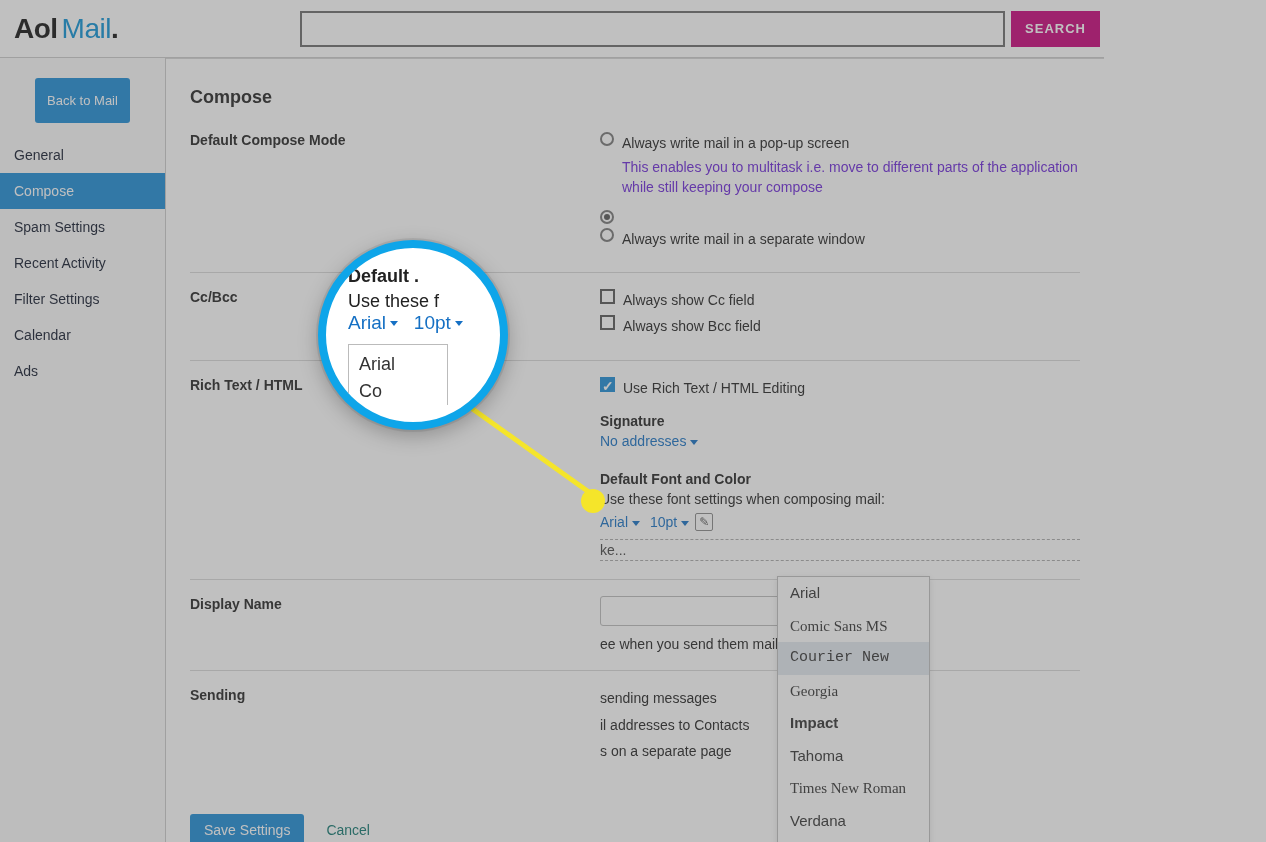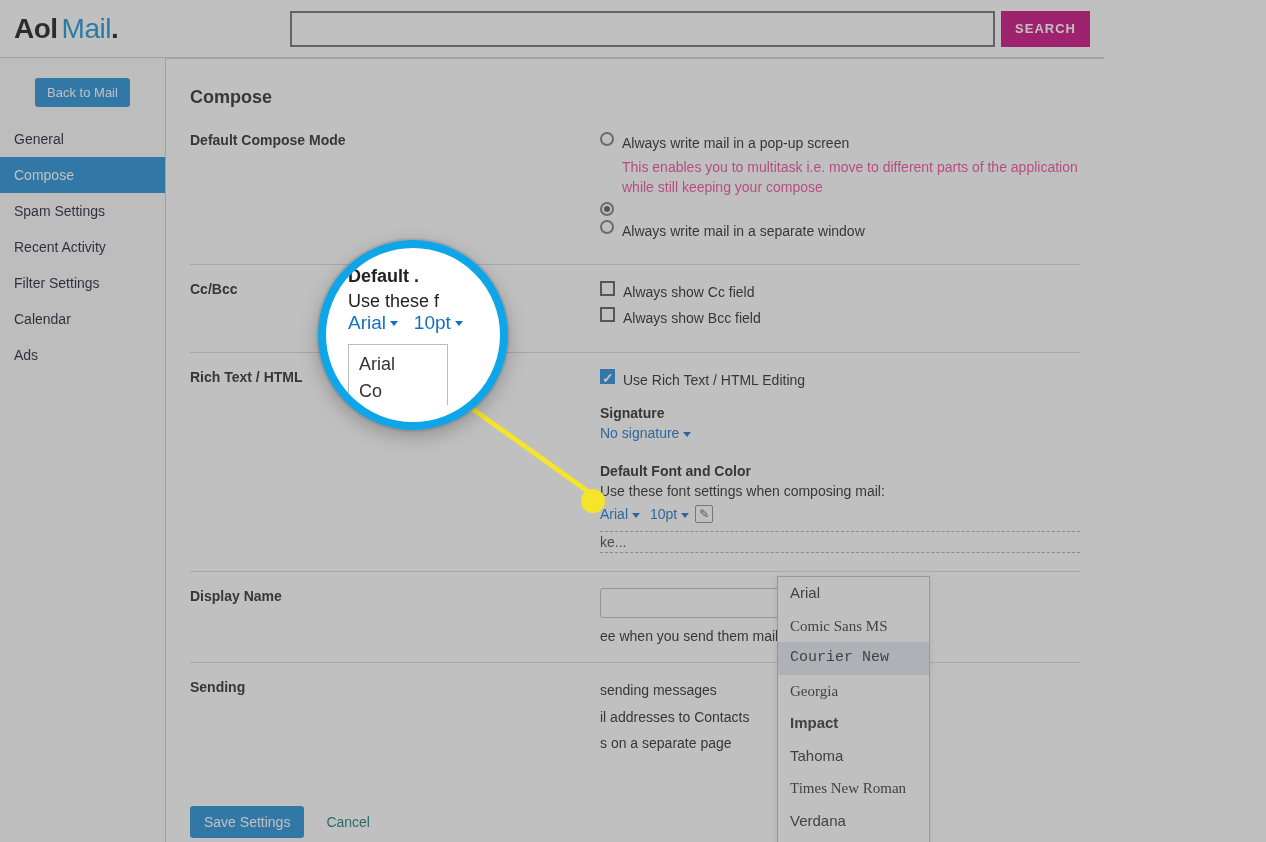--- a/index.html
+++ b/index.html
@@ -21,42 +21,42 @@
   
   .header{
     display:flex;align-items:center;height:58px;
     border-bottom:1px solid #ccc;
     padding-left:14px;
   }
   .logo{font-size:28px;font-weight:bold;letter-spacing:-.5px;}
   .logo .aol{color:#111;}
   .logo .mail{color:#0a91d6;font-weight:normal;margin-left:4px;}
   .logo .dot{color:#111;}
-  .search-wrap{margin-left:auto;display:flex;align-items:center;margin-right:14px;}
+  .search-wrap{margin-left:auto;display:flex;align-items:center;margin-right:4px;}
   .search-input{
     width:705px;height:36px;border:2px solid #6b6b6b;background:#fff;
     padding:4px 8px;font-size:14px;
   }
   .search-btn{
     height:36px;background:#c9007a;color:#fff;border:none;
     padding:0 14px;font-size:13px;font-weight:bold;letter-spacing:1px;
     margin-left:6px;
   }
 
   
   .below-header{display:flex;height:calc(100% - 58px);}
 
   .sidebar{
     width:166px;border-right:1px solid #ccc;background:#fafafa;
     display:flex;flex-direction:column;
   }
   .back-btn-wrap{display:flex;justify-content:center;padding:20px 0 14px;}
   .back-btn{
     background:#1b8bd6;color:#fff;border:none;border-radius:3px;
-    font-size:13px;padding:7px 12px;cursor:pointer;
+    font-size:13px;padding:15px 12px;cursor:pointer;
   }
   .side-item{
     padding:10px 14px;font-size:14px;color:#0f172a;cursor:pointer;
   }
   .side-item.active{background:#1b8bd6;color:#fff;}
 
   .main{
     flex:1;overflow:hidden;position:relative;
     border-top:1px solid #d5d5d5;
   }
@@ -68,21 +68,21 @@
     border-top:1px solid #d9d9d9;
     padding:16px 0 18px;
   }
   .row:first-of-type{border-top:none;padding-top:4px;}
   .row-label{
     width:410px;font-weight:bold;font-size:14px;color:#222;
     flex-shrink:0;
   }
   .row-body{flex:1;font-size:14px;color:#222;}
   .opt-line{display:flex;align-items:flex-start;margin-bottom:4px;line-height:1.6;}
-  .opt-desc{color:#ec4899;font-size:14px;margin-left:22px;margin-bottom:4px;line-height:1.4;}
+  .opt-desc{color:#6d28d9;font-size:14px;margin-left:22px;margin-bottom:12px;line-height:1.4;}
 
   .chk{
     width:15px;height:15px;border:2px solid #555;display:inline-block;
     margin-right:8px;position:relative;flex-shrink:0;
   }
   .chk.checked{background:#1b8bd6;border-color:#1b8bd6;}
   .chk.checked::after{
     content:"✓";color:#fff;position:absolute;top:-4px;left:0;font-size:14px;font-weight:bold;
   }
 
@@ -248,21 +248,21 @@
         </div>
 
         <div class="row">
           <div class="row-label">Rich Text / HTML</div>
           <div class="row-body">
             <div class="opt-line">
               <span class="chk checked"></span>
               <span>Use Rich Text / HTML Editing</span>
             </div>
             <div class="sub-h">Signature</div>
-            <div class="link chev">No signature</div>
+            <div class="link chev">No addresses</div>
 
             <div class="sub-h" style="margin-top:22px;">Default Font and Color</div>
             <div>Use these font settings when composing mail:</div>
             <div style="margin-top:6px;display:flex;align-items:center;">
               <span class="link chev">Arial</span>
               <span style="width:10px;"></span>
               <span class="link chev">10pt</span>
               <span class="pencil">✎</span>
             </div>
             <div class="dashed-box">ke...</div>

